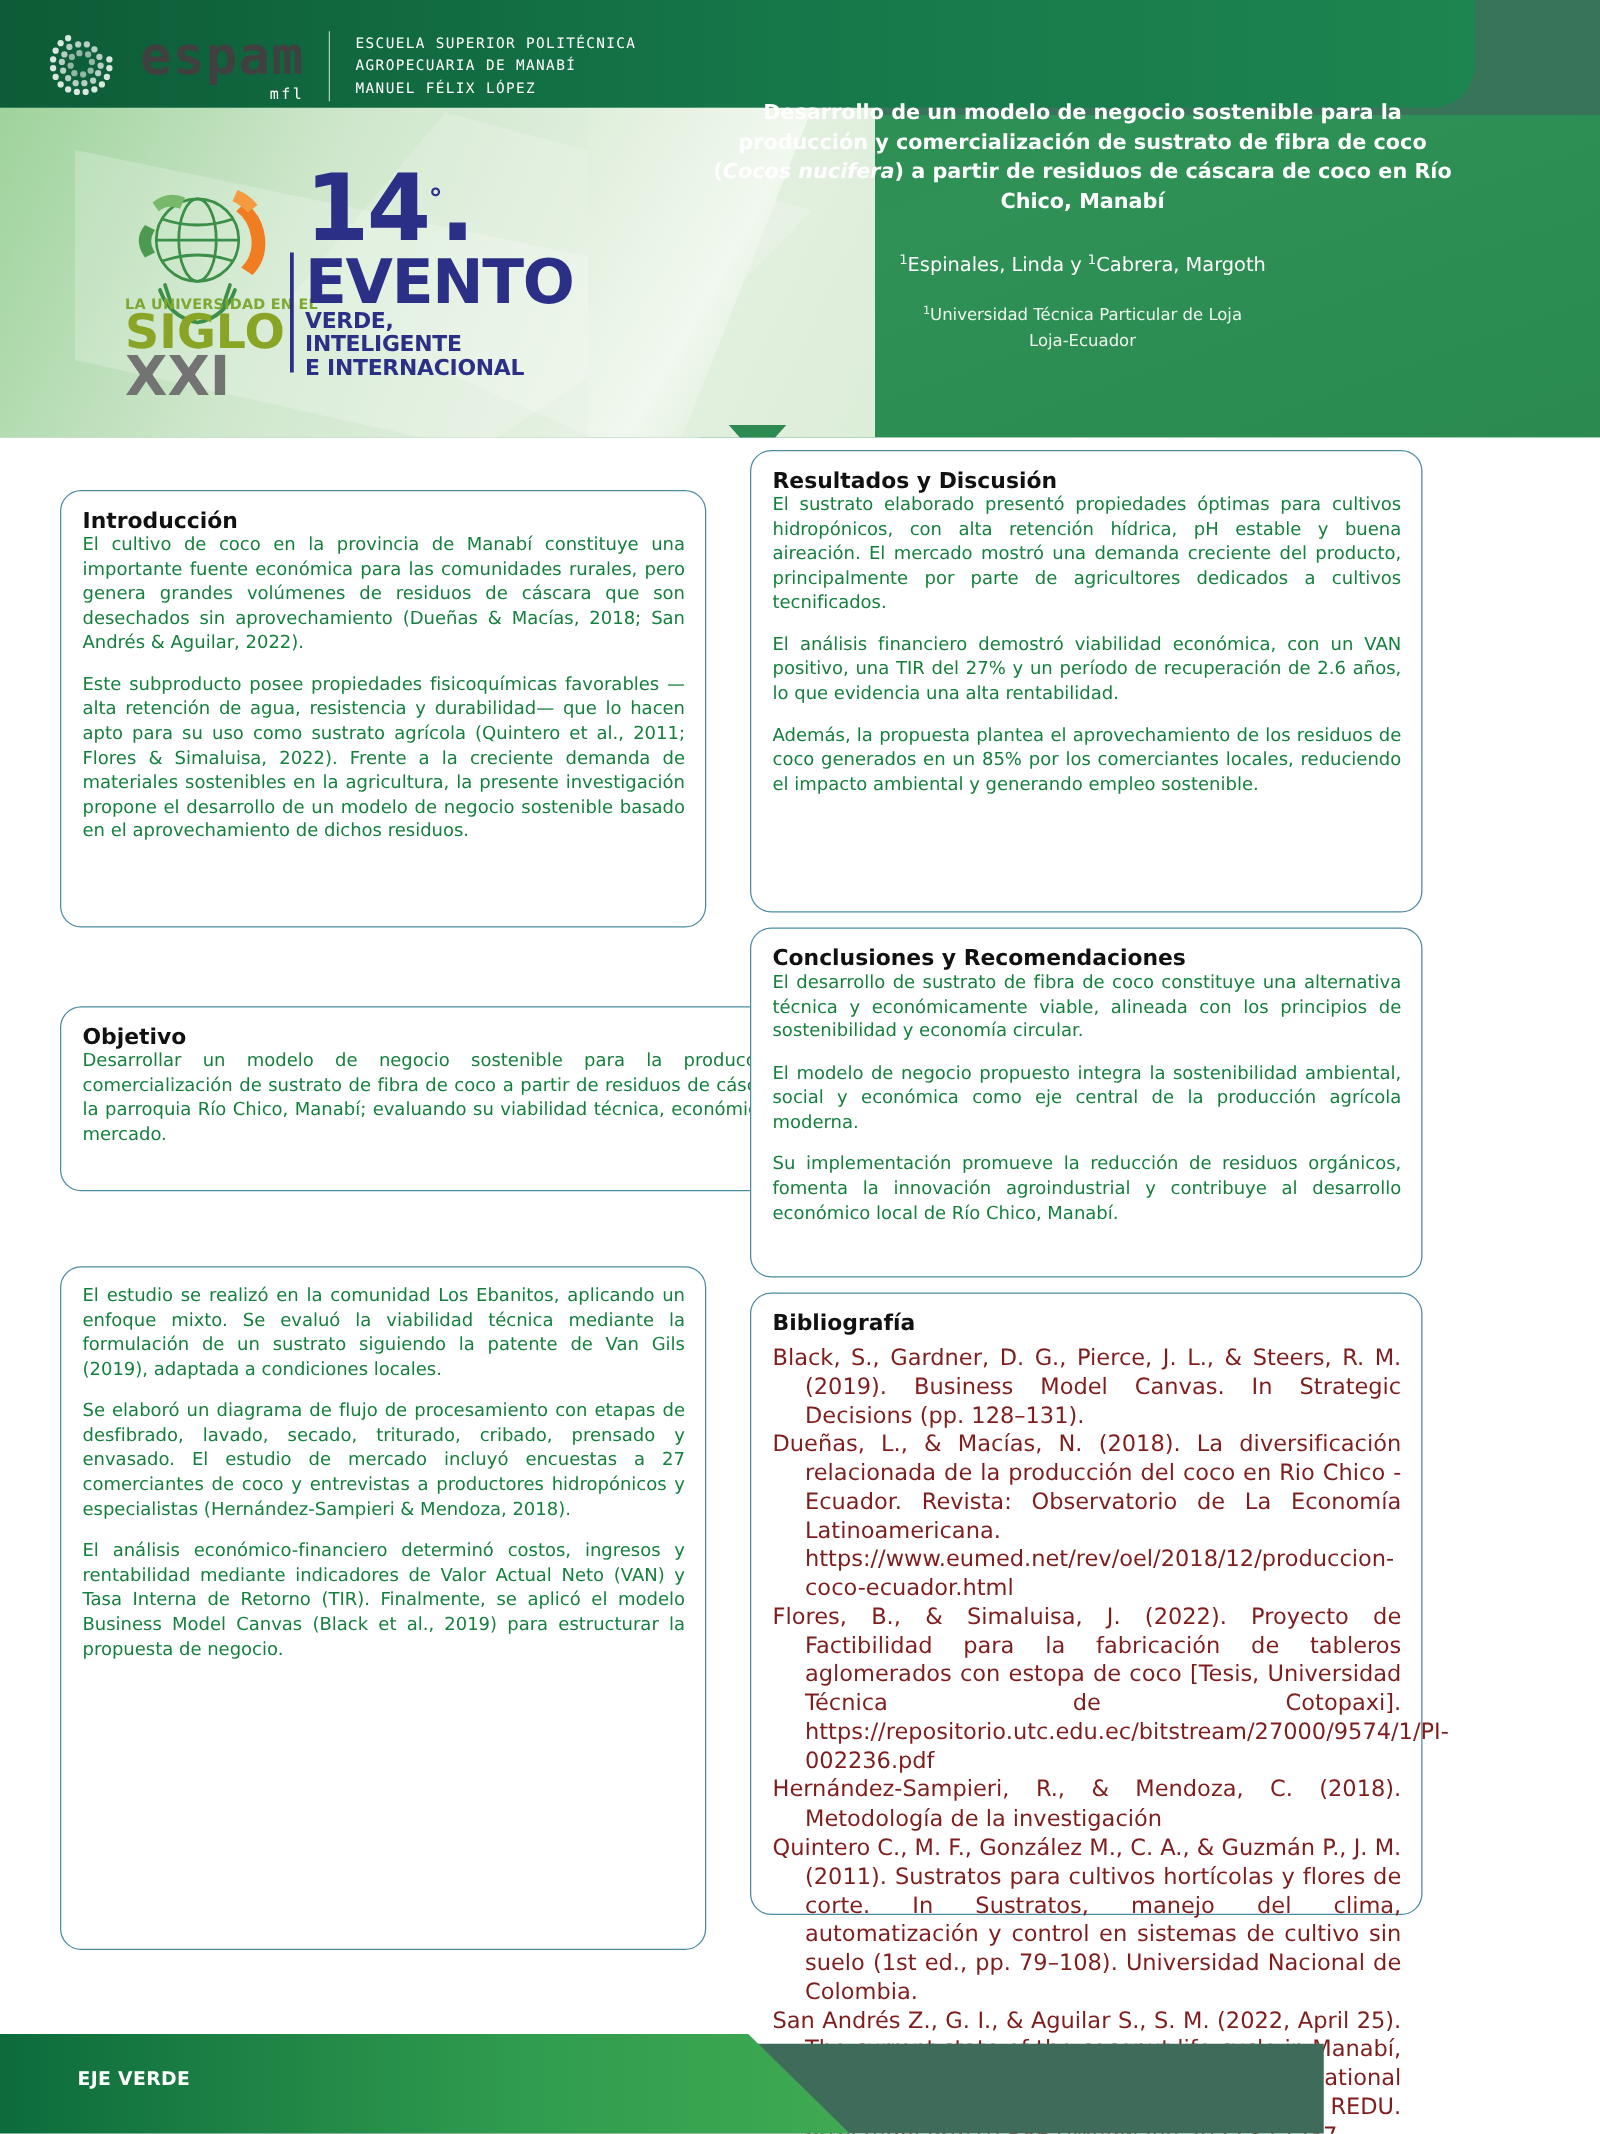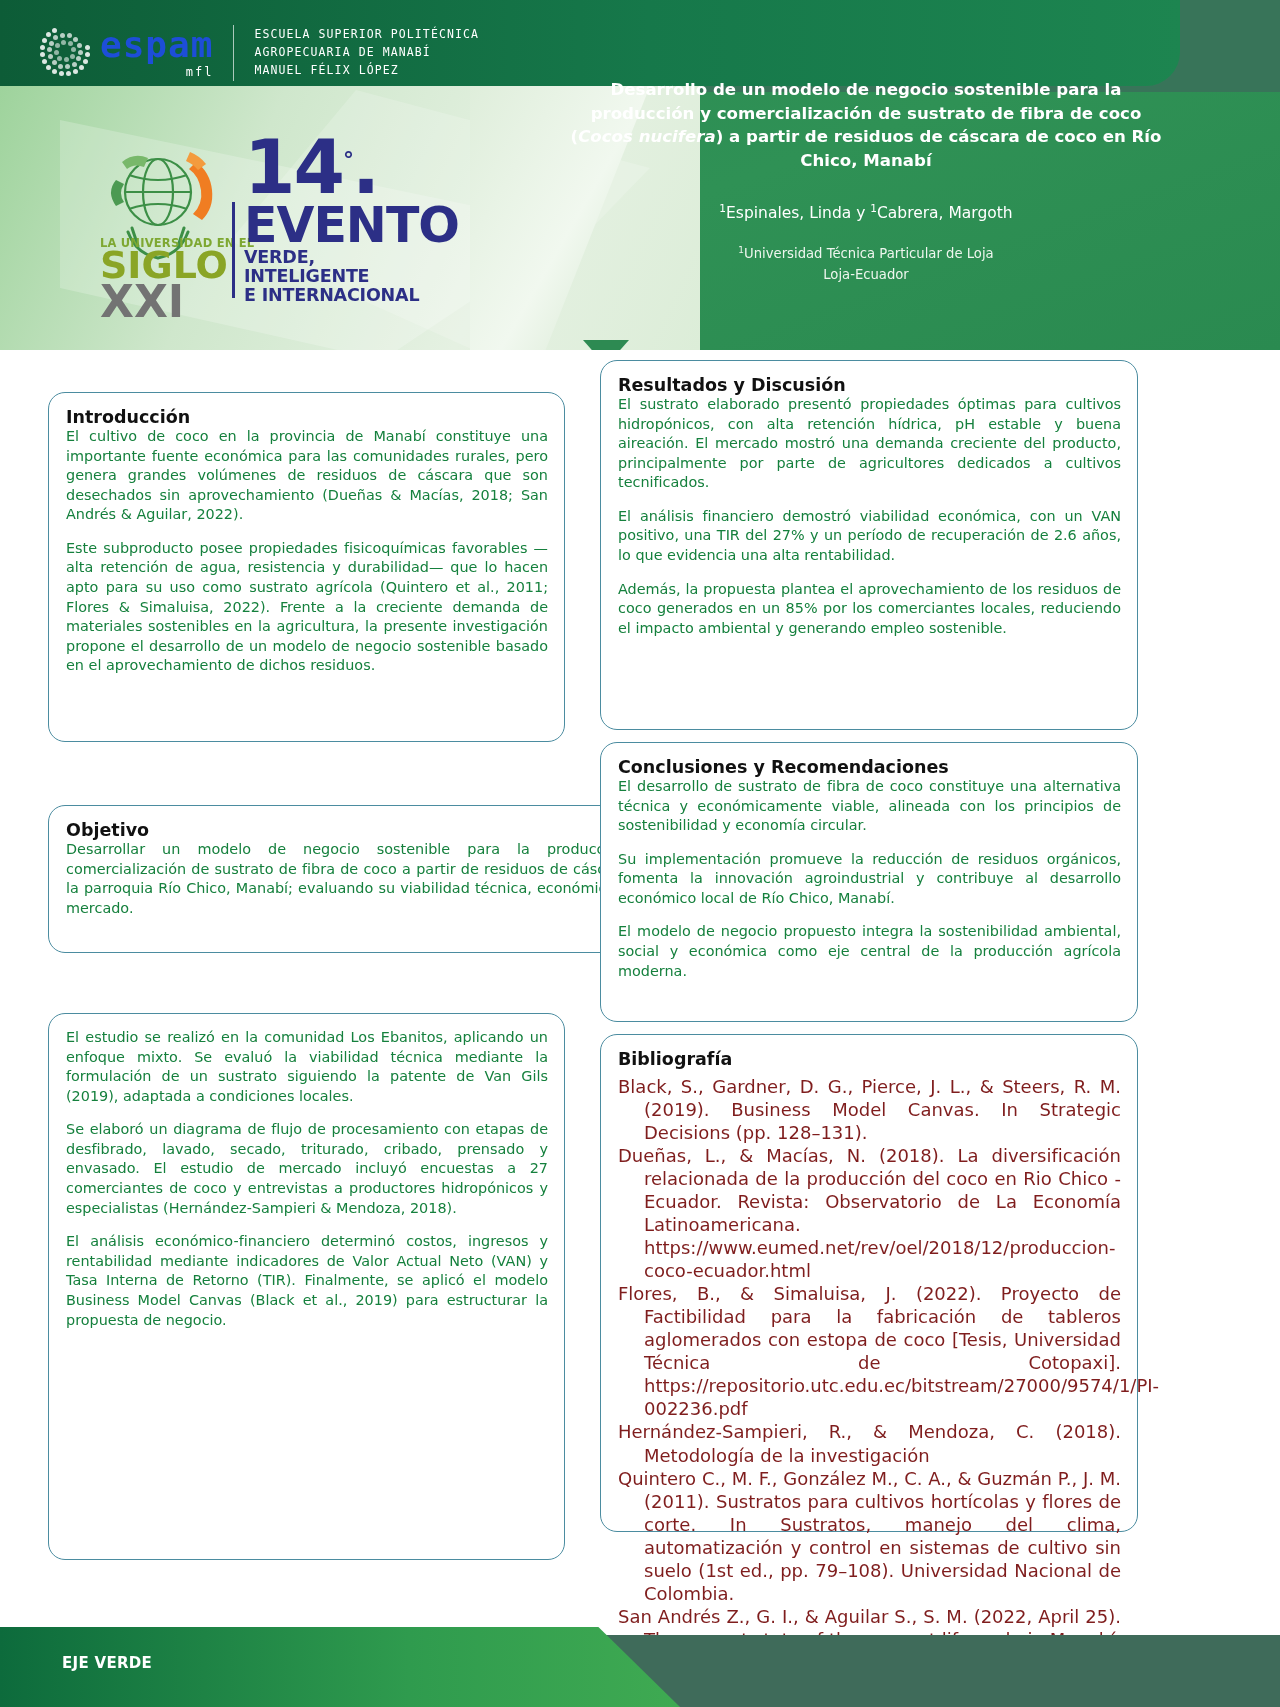--- a/index.html
+++ b/index.html
@@ -30,22 +30,22 @@
   .hdr-fold{position:absolute;left:470px;top:86px;width:180px;height:264px;
      background:linear-gradient(120deg,#dfeedb 0%,#f1f8ef 55%,#cfe4ca 100%);
      clip-path:polygon(0 0,100% 0,42% 100%,0 100%);}
   .hdr-notch{position:absolute;left:583px;top:340px;width:46px;height:26px;
      background:#2d8a52;clip-path:polygon(0 0,100% 0,50% 100%);}
 
   
   .espam-wrap{position:absolute;left:36px;top:22px;display:flex;align-items:center;gap:0;}
   .espam-dots{width:62px;height:62px;position:relative;}
   .espam-dots i{position:absolute;width:5px;height:5px;background:#fff;border-radius:50%;display:block;}
-  .espam-word{color:#1d4ed8;font-weight:bold;font-size:36px;letter-spacing:1px;
-     font-family:"DejaVu Sans Mono","Liberation Mono",monospace;line-height:1;margin-left:2px;}
+  .espam-word{color:#404040;font-weight:bold;font-size:42px;letter-spacing:1px;
+     font-family:"DejaVu Sans Mono","Liberation Mono",monospace;line-height:1;margin-left:14px;}
   .espam-mfl{color:#fff;font-size:12px;letter-spacing:2px;text-align:right;
      font-family:"DejaVu Sans Mono","Liberation Mono",monospace;margin-top:2px;}
   .espam-div{width:1px;height:56px;background:rgba(255,255,255,.65);margin:0 20px;}
   .espam-sub{color:#fff;font-size:11.5px;line-height:1.55;letter-spacing:1.1px;
      font-family:"DejaVu Sans Mono","Liberation Mono",monospace;}
 
   
   .evt{position:absolute;left:92px;top:140px;width:330px;height:200px;}
   .evt-globe{position:absolute;left:0;top:0;width:132px;height:126px;}
   .evt-num{position:absolute;left:152px;top:-4px;color:#2c2f86;font-weight:bold;
@@ -83,21 +83,21 @@
   
   #p-res{left:600px;top:360px;width:538px;height:370px;}
   #p-con{left:600px;top:742px;width:538px;height:280px;}
   #p-bib{left:600px;top:1034px;width:538px;height:498px;}
 
   .ref-list{margin:6px 0 0;padding:0;list-style:none;}
   .ref-list li{font-size:18px;line-height:1.28;color:#7f1d1d;
      text-align:justify;text-indent:-26px;padding-left:26px;margin-bottom:0;}
 
   
-  .footer{position:absolute;left:0;top:1627px;width:1280px;height:80px;overflow:hidden;}
+  .footer{position:absolute;left:0;top:1627px;width:1059px;height:80px;overflow:hidden;}
   .foot-dark{position:absolute;left:0;top:8px;width:1280px;height:72px;background:#3f6b5a;}
   .foot-green{position:absolute;left:0;top:0;width:680px;height:80px;
      background:linear-gradient(90deg,#0d6b3c 0%,#2f9b4e 60%,#3faa52 100%);
      border-bottom-right-radius:0;clip-path:polygon(0 0,88% 0,100% 100%,0 100%);}
   .foot-green::after{content:"";position:absolute;right:0;top:0;width:0;height:0;}
   .foot-label{position:absolute;left:62px;top:27px;color:#fff;font-weight:bold;
      font-size:15px;letter-spacing:.3px;}
 </style>
 </head>
 <body>
@@ -223,22 +223,22 @@
 <section class="panel pad" id="p-res">
   <h2>Resultados y Discusión</h2>
   <p class="gap-after-h">El sustrato elaborado presentó propiedades óptimas para cultivos hidropónicos, con alta retención hídrica, pH estable y buena aireación. El mercado mostró una demanda creciente del producto, principalmente por parte de agricultores dedicados a cultivos tecnificados.</p>
   <p>El análisis financiero demostró viabilidad económica, con un VAN positivo, una TIR del 27% y un período de recuperación de 2.6 años, lo que evidencia una alta rentabilidad.</p>
   <p>Además, la propuesta plantea el aprovechamiento de los residuos de coco generados en un 85% por los comerciantes locales, reduciendo el impacto ambiental y generando empleo sostenible.</p>
 </section>
 
 <section class="panel pad" id="p-con">
   <h2>Conclusiones y Recomendaciones</h2>
   <p class="gap-after-h">El desarrollo de sustrato de fibra de coco constituye una alternativa técnica y económicamente viable, alineada con los principios de sostenibilidad y economía circular.</p>
+  <p>El modelo de negocio propuesto integra la sostenibilidad ambiental, social y económica como eje central de la producción agrícola moderna.</p>
   <p>Su implementación promueve la reducción de residuos orgánicos, fomenta la innovación agroindustrial y contribuye al desarrollo económico local de Río Chico, Manabí.</p>
-  <p>El modelo de negocio propuesto integra la sostenibilidad ambiental, social y económica como eje central de la producción agrícola moderna.</p>
 </section>
 
 <section class="panel pad" id="p-bib">
   <h2>Bibliografía</h2>
   <ul class="ref-list" id="ref-list">
       <li>Black, S., Gardner, D. G., Pierce, J. L., &amp; Steers, R. M. (2019). Business Model Canvas. In Strategic Decisions (pp. 128–131).</li>
       <li>Dueñas, L., &amp; Macías, N. (2018). La diversificación relacionada de la producción del coco en Rio Chico - Ecuador. Revista: Observatorio de La Economía Latinoamericana. https://www.eumed.net/rev/oel/2018/12/produccion-coco-ecuador.html</li>
       <li>Flores, B., &amp; Simaluisa, J. (2022). Proyecto de Factibilidad para la fabricación de tableros aglomerados con estopa de coco [Tesis, Universidad Técnica de Cotopaxi]. https://repositorio.utc.edu.ec/bitstream/27000/9574/1/PI-002236.pdf</li>
       <li>Hernández-Sampieri, R., &amp; Mendoza, C. (2018). Metodología de la investigación</li>
       <li>Quintero C., M. F., González M., C. A., &amp; Guzmán P., J. M. (2011). Sustratos para cultivos hortícolas y flores de corte. In Sustratos, manejo del clima, automatización y control en sistemas de cultivo sin suelo (1st ed., pp. 79–108). Universidad Nacional de Colombia.</li>

